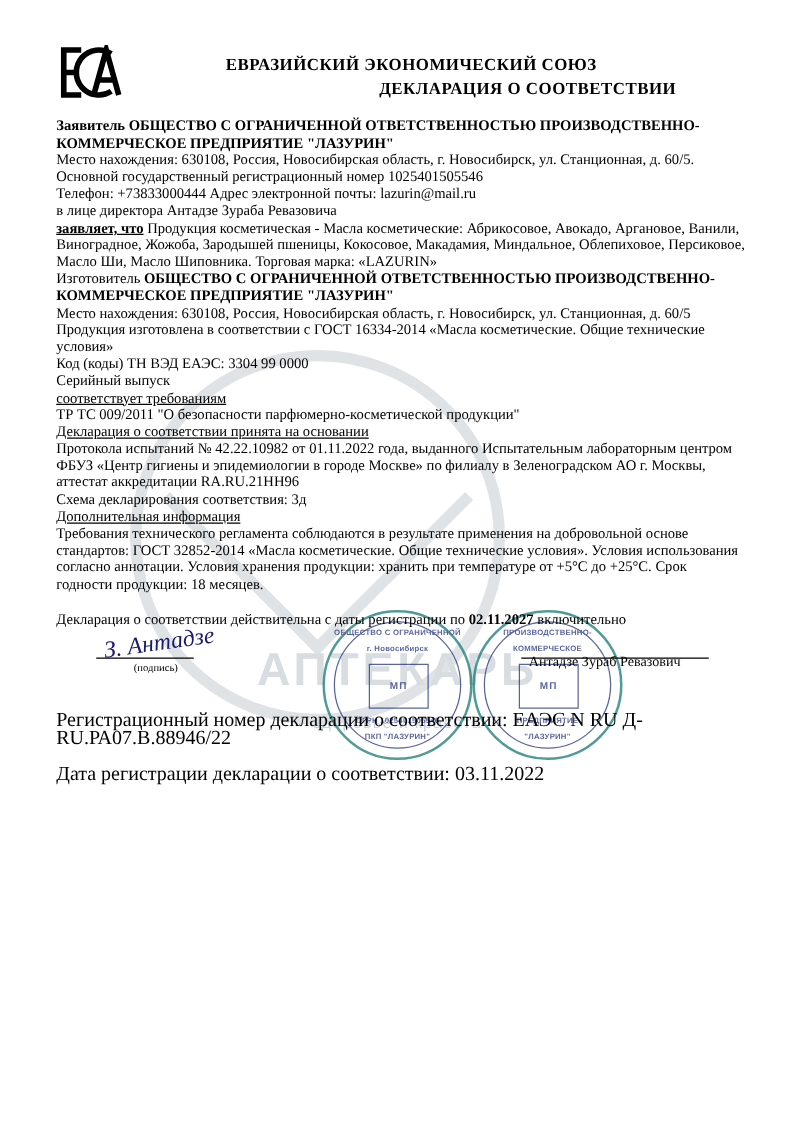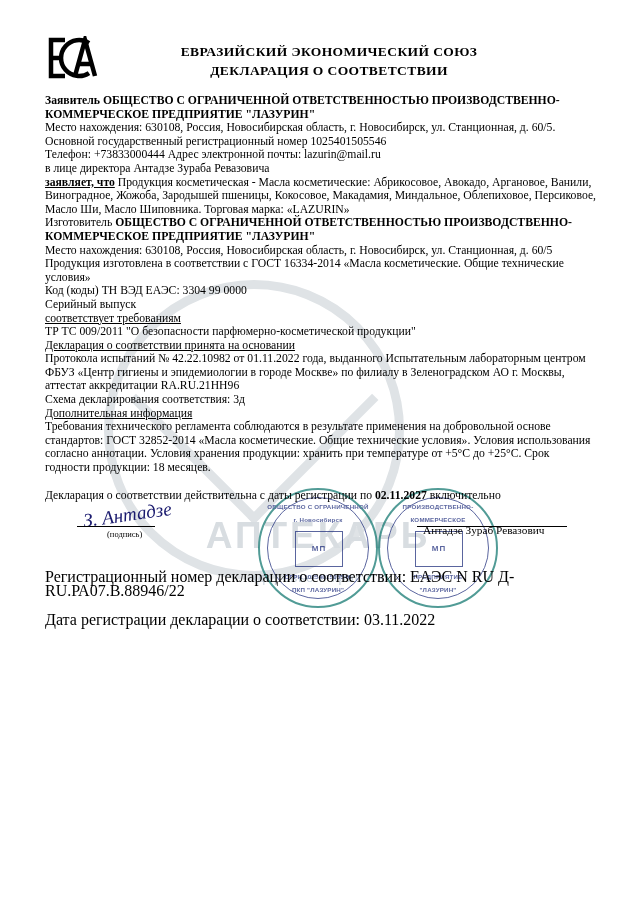--- a/index.html
+++ b/index.html
@@ -121,20 +121,21 @@
     font-weight: bold;
     font-size: 13.5px;
     letter-spacing: 0.4px;
   }
   .header-titles .t2 {
     font-family: "Liberation Serif", serif;
     font-weight: bold;
     font-size: 13.5px;
     letter-spacing: 0.4px;
     margin-top: 3px;
+    text-align: right;
   }
 
   .body-text {
     font-size: 11.7px;
     line-height: 13.6px;
   }
   .body-text p {
     margin: 0;
   }
   .b { font-weight: bold; }

